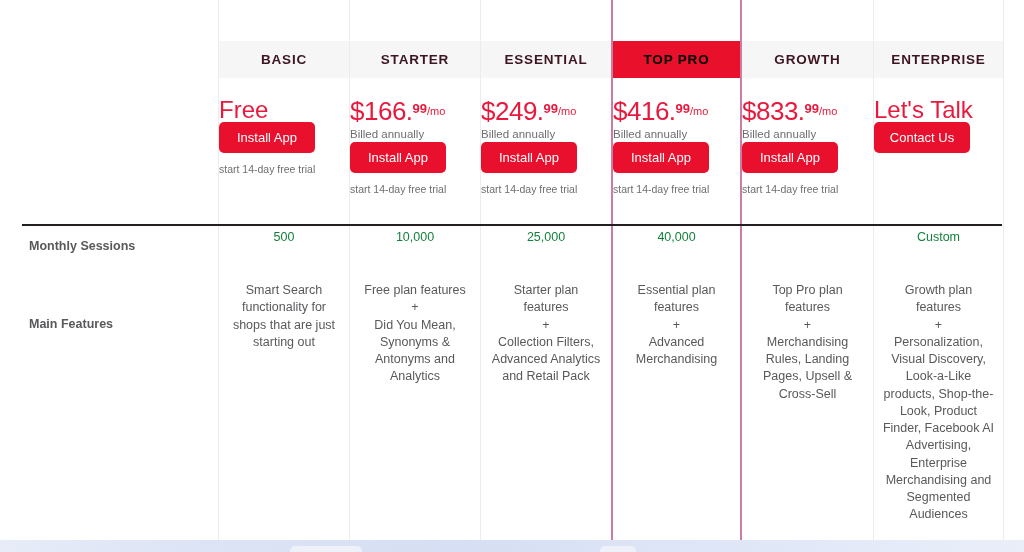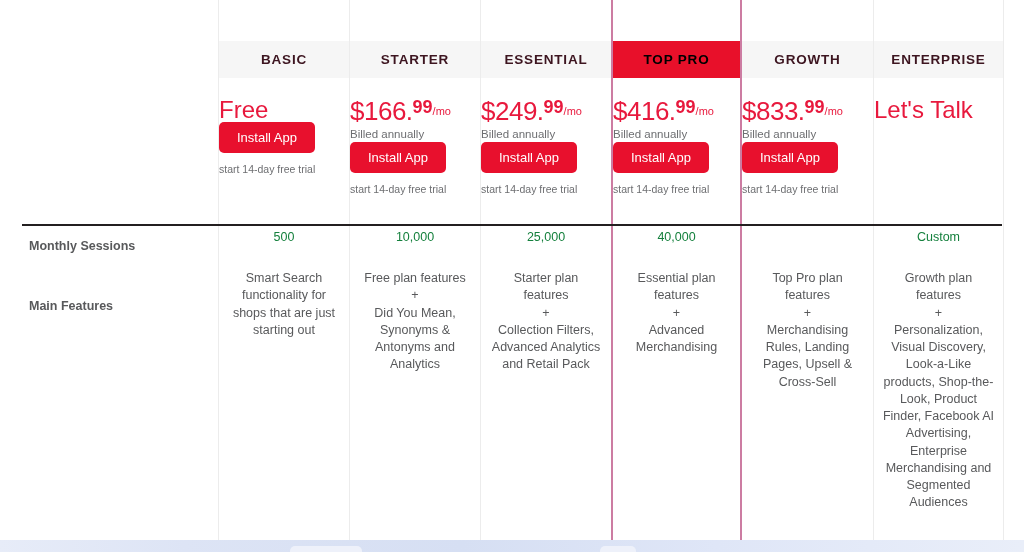--- a/index.html
+++ b/index.html
@@ -164,21 +164,21 @@
   .price-main {
     font-size: 26px;
     font-weight: 500;
     letter-spacing: -0.5px;
   }
   .price-word {
     font-size: 24px;
     font-weight: 400;
   }
   .price-cents {
-    font-size: 18px;
+    font-size: 13px;
     font-weight: 600;
     position: relative;
     top: -7px;
   }
   .price-per {
     font-size: 11px;
     font-weight: 400;
     position: relative;
     top: -5px;
   }
@@ -236,42 +236,42 @@
     align-items: flex-start;
     justify-content: center;
     padding-top: 4px;
     box-sizing: border-box;
     font-size: 12.5px;
     color: #15803d;
   }
   .row-features {
     position: absolute;
     left: 0;
-    top: 44px;
+    top: 56px;
     width: 100%;
     padding: 0 8px;
     box-sizing: border-box;
     text-align: center;
     font-size: 12.5px;
     line-height: 1.38;
     color: #58595b;
     white-space: pre-line;
   }
 
   
   .row-label {
     position: absolute;
     left: 29px;
     font-size: 12.5px;
     font-weight: bold;
     color: #58595b;
     white-space: nowrap;
   }
   .label-sessions { top: 239px; }
-  .label-features { top: 299px; }
+  .label-features { top: 317px; }
 </style>
 </head>
 <body>
 
 <div id="page">
 
   <div id="table">
     <div class="grid">
 
       <div class="label-col">
@@ -383,20 +383,21 @@
 Pages, Upsell &amp;
 Cross-Sell</div>
             </div>
           </div>
           <div class="plan-col">
             <div class="plan-head">ENTERPRISE</div>
             <div class="plan-body">
               <div class="price-line">
                 <span class="price-word">Let's Talk</span>
               </div>
+              <button class="cta">Contact Us</button>
             </div>
             <div class="rows">
               <div class="row-sessions">Custom</div>
               <div class="row-features">Growth plan
 features
 +
 Personalization,
 Visual Discovery,
 Look-a-Like
 products, Shop-the-

